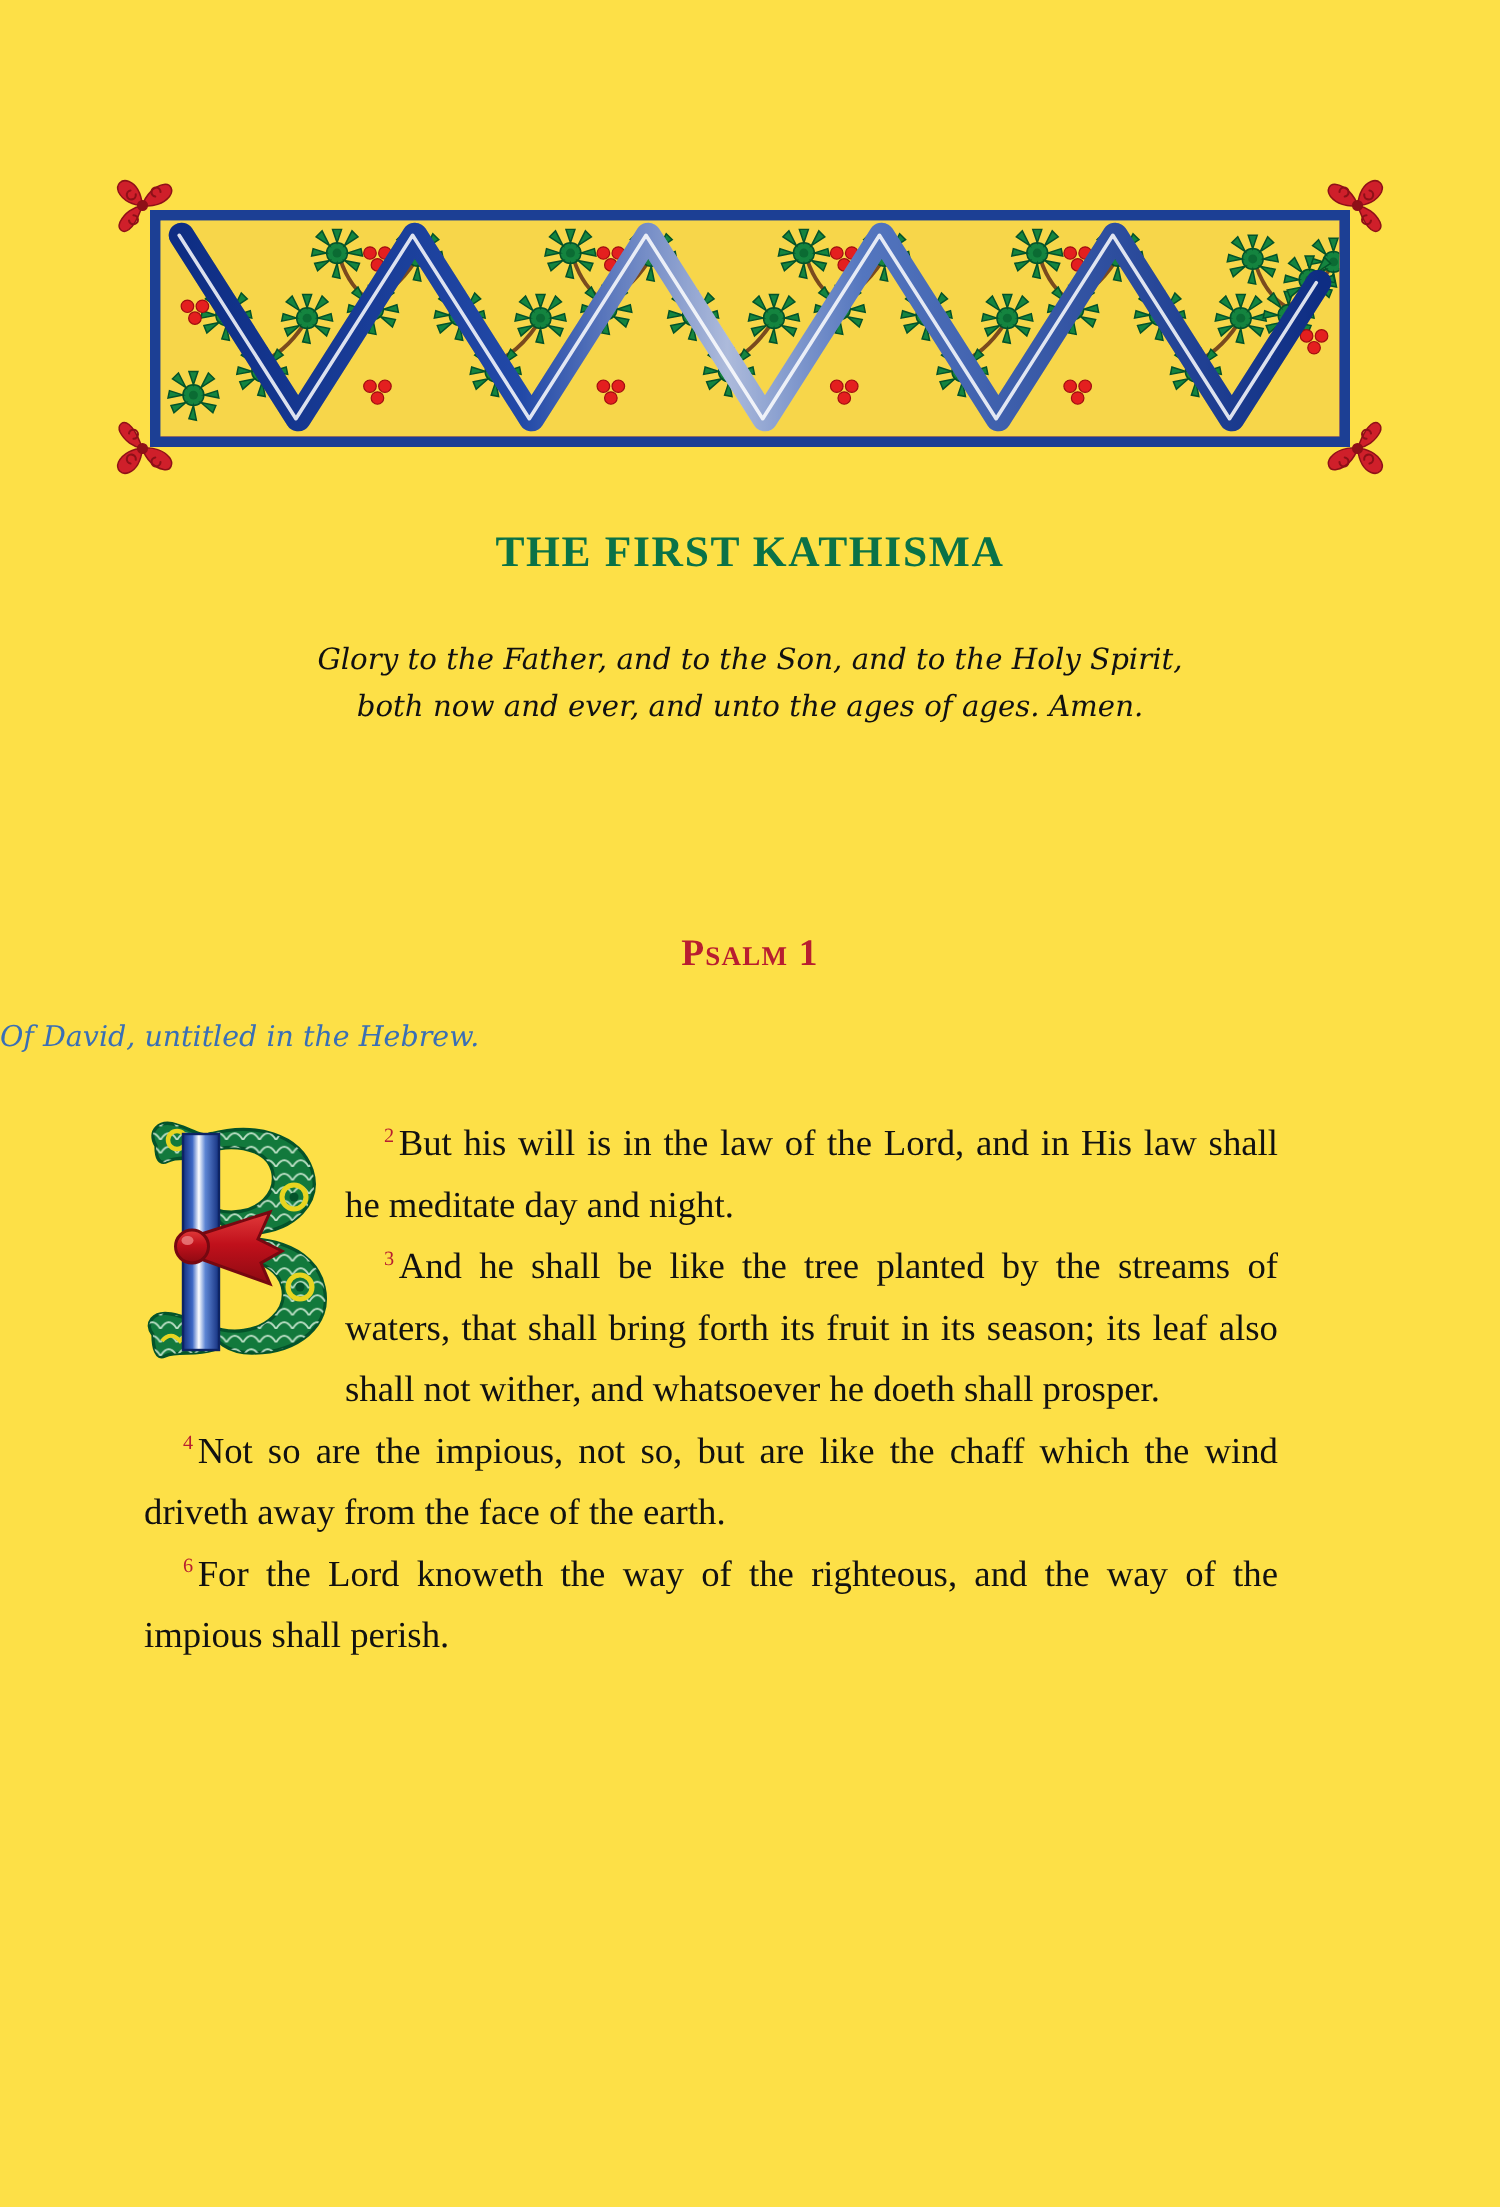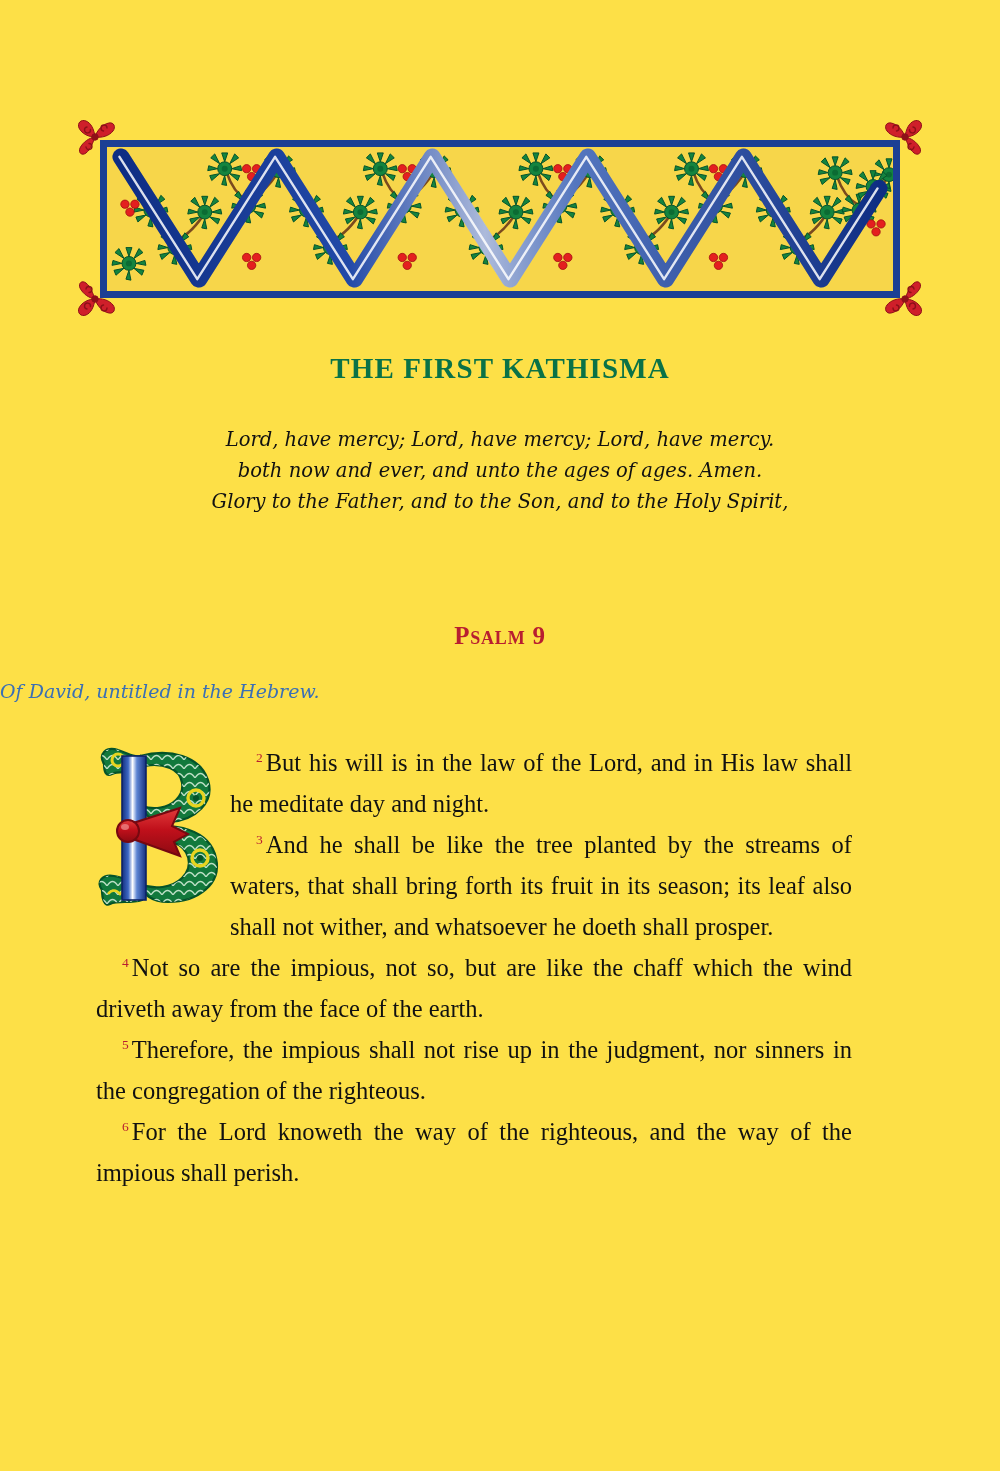--- a/index.html
+++ b/index.html
@@ -314,27 +314,26 @@
         <g fill="none" stroke="#ffffff" stroke-width="2.4" stroke-linejoin="round" stroke-linecap="round" opacity="0.85">
           <path d="M14 10 L92 134 L170 10 L248 134 L326 10 L404 134 L482 10 L560 134 L638 10 L716 134 L774 42" transform="translate(-1.5,0)"></path>
         </g>
       </svg>
     </div>
   </div>
 
   <div class="kathisma-title">THE FIRST KATHISMA</div>
 
   <div class="prayer">
-    <span class="pl">Lord, have mercy; Lord, have mercy; Lord, have mercy.</span>
+    <span class="pl">Glory to the Father, and to the Son, and to the Holy Spirit,</span>
     <span class="pl">both now and ever, and unto the ages of ages. Amen.</span>
-    <span class="pl">Glory to the Father, and to the Son, and to the Holy Spirit,</span>
   </div>
 
 
-  <div class="psalm-title">Psalm 9</div>
+  <div class="psalm-title">Psalm 1</div>
 
   <div class="inscription">Of David, untitled in the Hebrew.</div>
 
   <div class="psalm-body">
 
     <div class="dropcap">
       <svg viewBox="0 0 128 172">
         <defs>
           <linearGradient id="stemGrad" x1="0" y1="0" x2="1" y2="0">
             <stop offset="0%" stop-color="#14307e"></stop>
@@ -398,18 +397,17 @@
       </svg>
     </div>
 
 
     <p><span class="vnum">2</span><span>But his will is in the law of the Lord, and in His law shall he meditate day and night.</span></p>
 
     <p><span class="vnum">3</span><span>And he shall be like the tree planted by the streams of waters, that shall bring forth its fruit in its season; its leaf also shall not wither, and whatsoever he doeth shall prosper.</span></p>
 
     <p><span class="vnum">4</span><span>Not so are the impious, not so, but are like the chaff which the wind driveth away from the face of the earth.</span></p>
 
-    <p><span class="vnum">5</span><span>Therefore, the impious shall not rise up in the judgment, nor sinners in the congregation of the righteous.</span></p>
 
     <p><span class="vnum">6</span><span>For the Lord knoweth the way of the righteous, and the way of the impious shall perish.</span></p>
   </div>
 
 </div>
 
 </body></html>

